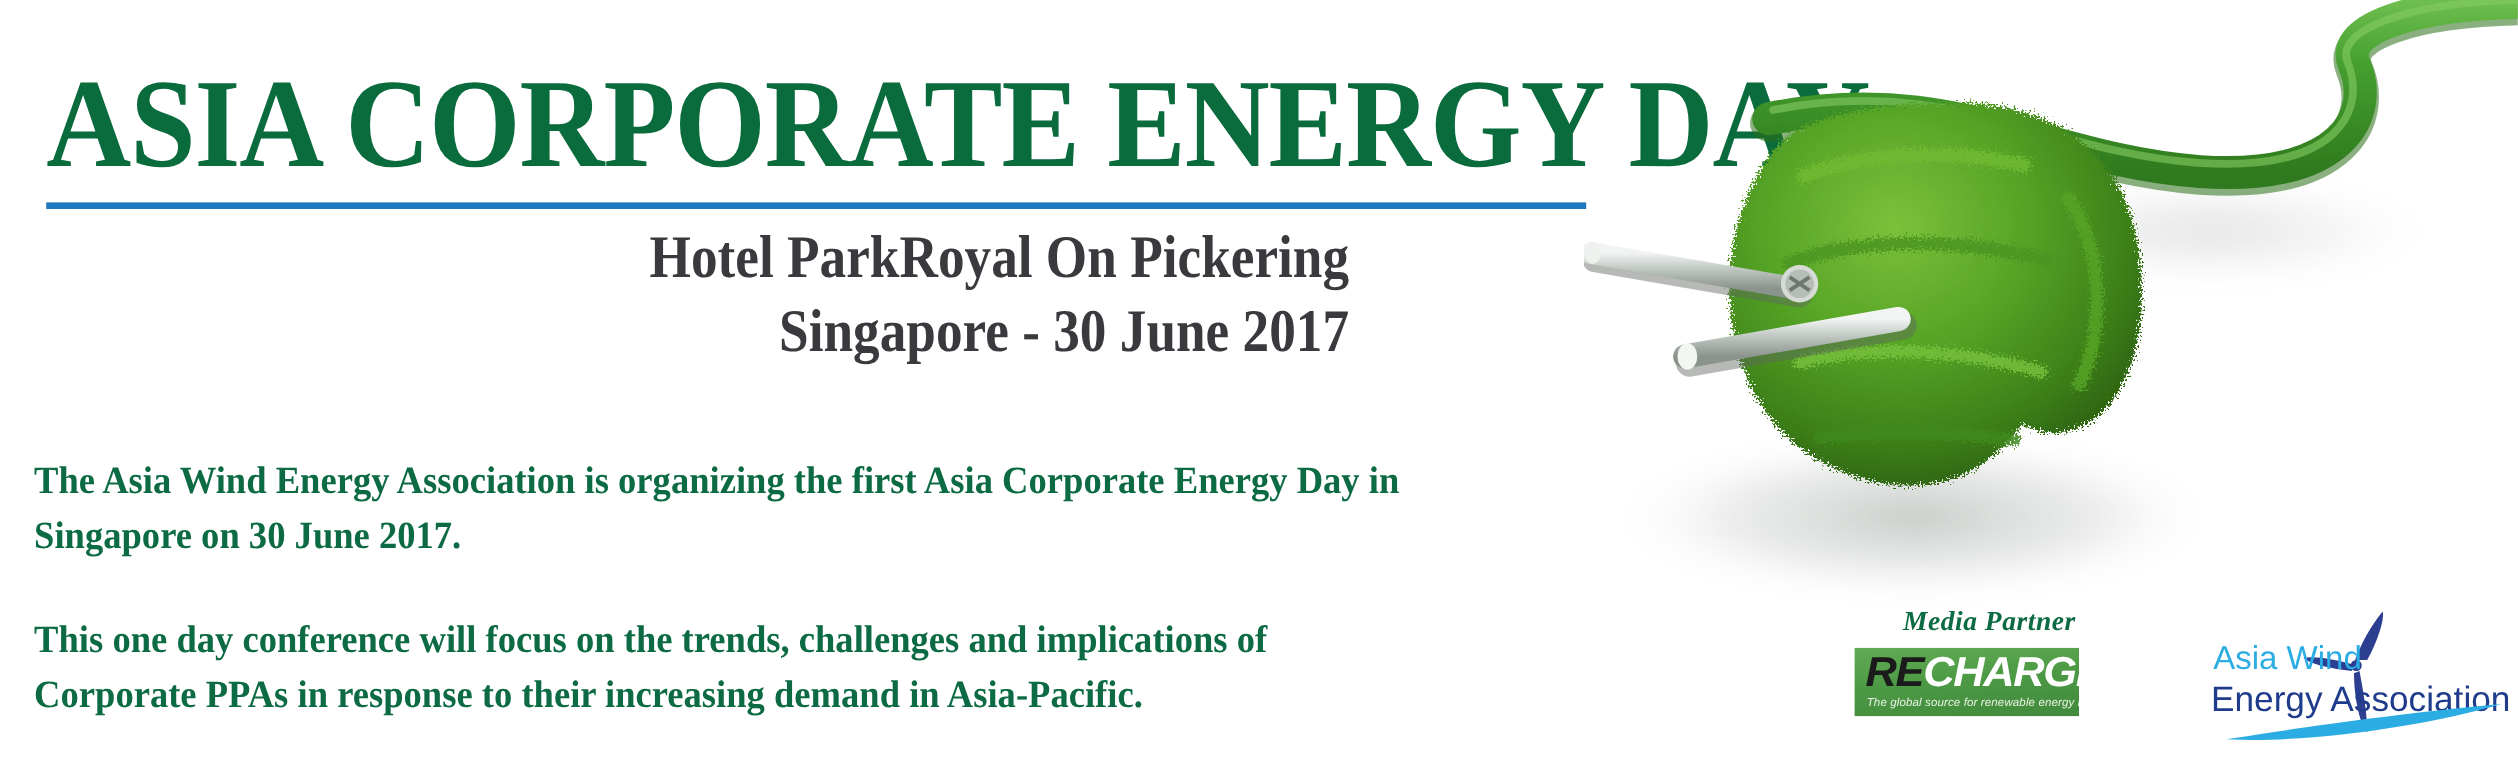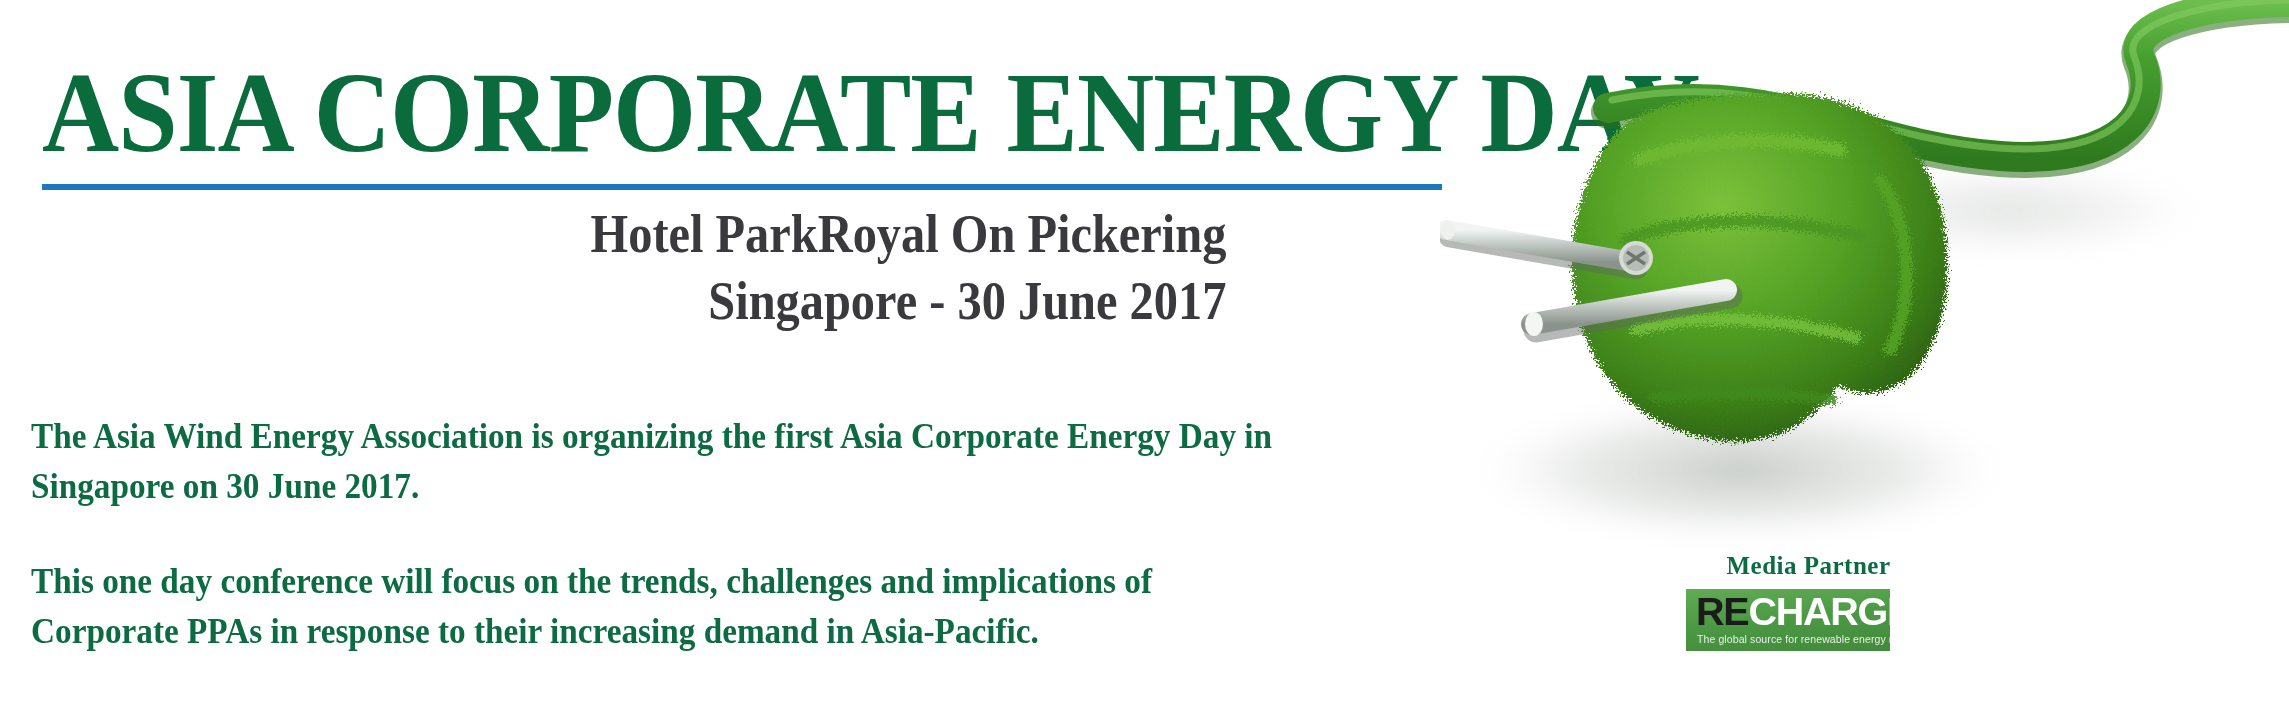--- a/index.html
+++ b/index.html
@@ -99,20 +99,21 @@
   }
   .artwork svg { display: block; width: 100%; height: 100%; }
 
   
   .media-partner {
     position: absolute;
     left: 1686px;
     top: 552px;
     width: 245px;
     text-align: center;
+    font-style: italic;
   }
   .media-partner-label {
     font-family: "Liberation Serif", serif;
     font-weight: bold;
     font-size: 25px;
     color: #0d6b44;
     letter-spacing: 0.5px;
   }
   .recharge-logo {
     margin-top: 9px;
@@ -262,14 +263,30 @@
     <div class="media-partner-label">Media Partner</div>
 
     <div class="recharge-logo">
       <div class="recharge-wordmark">
         <span class="rc-re">RE</span><span class="rc-charge">CHARGE</span>
       </div>
       <div class="recharge-tagline">The global source for renewable energy news &amp; intelligence</div>
     </div>
   </div>
 
+  <div class="awea-logo">
+    <svg viewBox="0 0 280 130" xmlns="http://www.w3.org/2000/svg">
+
+      <g fill="#2b3e8f">
+        <path d="M 135 52 C 140 38, 150 20, 160 8 C 162 14, 156 34, 146 52 Z"></path>
+        <path d="M 133 56 C 118 52, 100 48, 88 50 C 94 56, 114 60, 132 62 Z"></path>
+        <path d="M 139 62 C 142 78, 146 100, 146 118 C 140 112, 134 88, 134 64 Z"></path>
+        <circle cx="136" cy="57" r="5"></circle>
+      </g>
+
+      <text x="6" y="60" font-family="Liberation Sans, sans-serif" font-size="30" fill="#2bace2">Asia Wind</text>
+      <text x="4" y="98" font-family="Liberation Sans, sans-serif" font-size="32" fill="#1f3c8c">Energy Association</text>
+
+      <path d="M 18 124 C 70 116, 160 102, 268 92 C 200 112, 92 128, 18 124 Z" fill="#2bace2"></path>
+    </svg>
+  </div>
 
 </div>
 
 </body></html>

